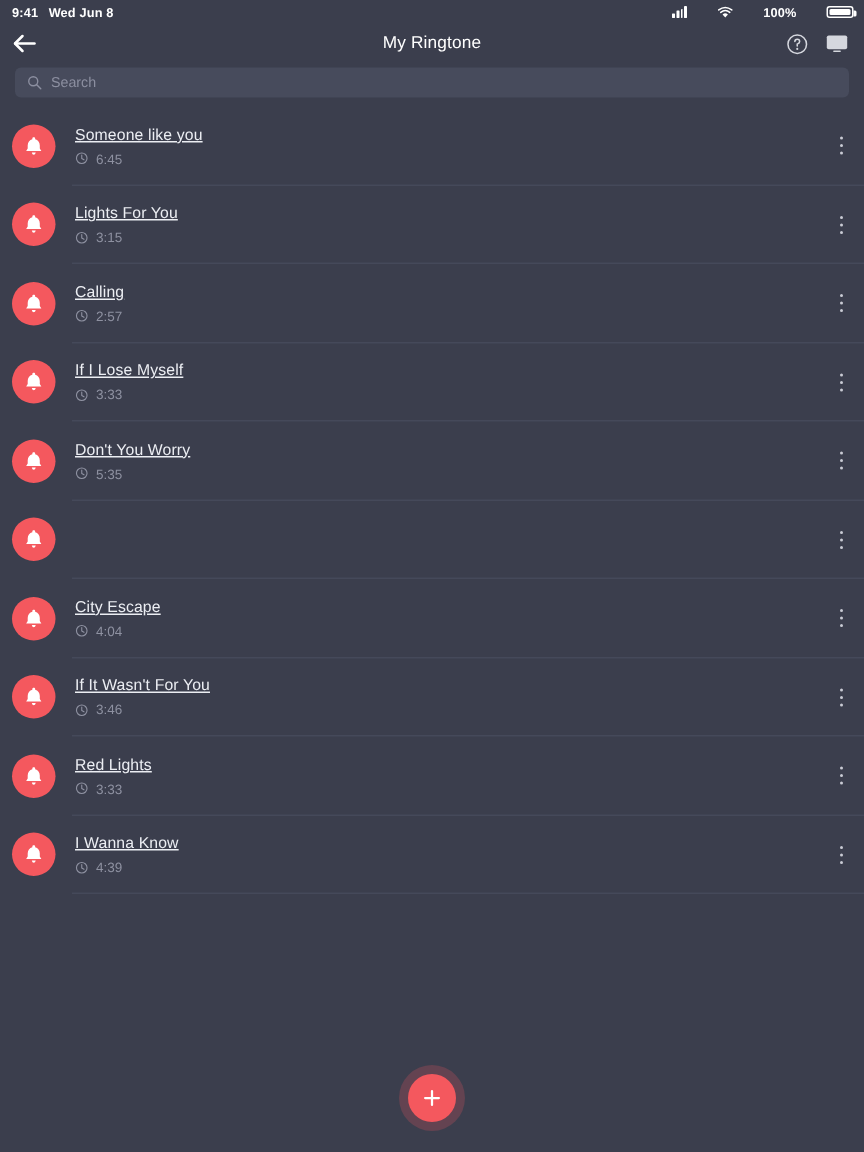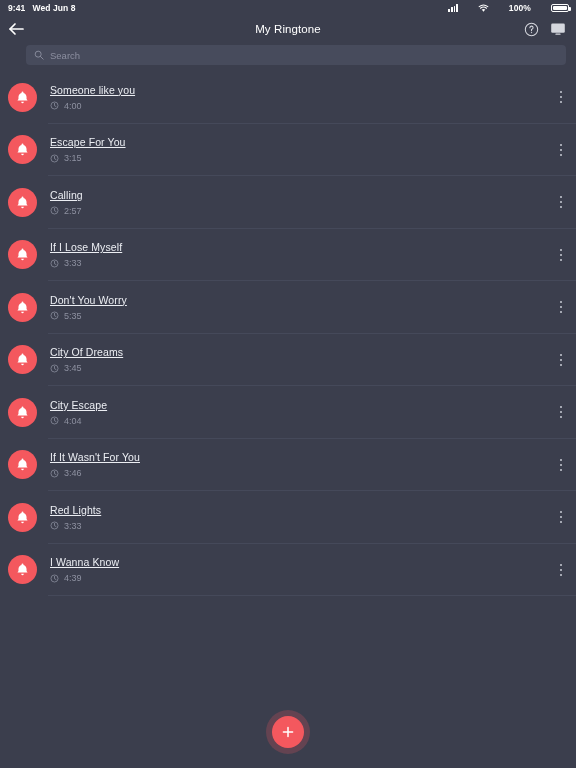--- a/index.html
+++ b/index.html
@@ -89,21 +89,20 @@
   
   .search-wrap { padding: 3px 10px 0 10px; }
   .search-bar {
     height: 20px;
     background: #474b5c;
     border-radius: 4px;
     display: flex;
     align-items: center;
     padding: 0 8px;
     gap: 6px;
-    margin-left: 16px;
   }
   .search-bar input {
     flex: 1;
     background: transparent;
     border: none;
     outline: none;
     color: #d5d7de;
     font-family: "Liberation Sans", sans-serif;
     font-size: 9.5px;
   }
@@ -268,38 +267,38 @@
             <path d="M6.6 12.4 L9.4 12.4 Q9.1 14 8 14 Q6.9 14 6.6 12.4 Z" fill="#ffffff"></path>
           </svg>
         </div>
         <div class="row-text">
           <span class="row-title">Someone like you</span>
           <span class="row-meta">
             <svg width="9" height="9" viewBox="0 0 12 12">
               <circle cx="6" cy="6" r="4.7" stroke="#8e91a1" stroke-width="1" fill="none"></circle>
               <path d="M6 3.2 V6.2 L8 7.4" stroke="#8e91a1" stroke-width="1" fill="none" stroke-linecap="round" stroke-linejoin="round"></path>
             </svg>
-            <span>4:00</span>
-          </span>
-        </div>
-        <div class="dots">
-          <span></span>
-          <span></span>
-          <span></span>
-        </div>
-      </div>
-      <div class="row">
-        <div class="bell-circle">
-          <svg width="15" height="15" viewBox="0 0 16 16">
-            <path d="M8 1.6 C8.6 1.6 9 2 9 2.5 L9 3.1 C11 3.6 12.3 5.3 12.3 7.4 L12.3 9.6 L13.4 11.3 L2.6 11.3 L3.7 9.6 L3.7 7.4 C3.7 5.3 5 3.6 7 3.1 L7 2.5 C7 2 7.4 1.6 8 1.6 Z" fill="#ffffff"></path>
-            <path d="M6.6 12.4 L9.4 12.4 Q9.1 14 8 14 Q6.9 14 6.6 12.4 Z" fill="#ffffff"></path>
-          </svg>
-        </div>
-        <div class="row-text">
-          <span class="row-title">Escape For You</span>
+            <span>6:45</span>
+          </span>
+        </div>
+        <div class="dots">
+          <span></span>
+          <span></span>
+          <span></span>
+        </div>
+      </div>
+      <div class="row">
+        <div class="bell-circle">
+          <svg width="15" height="15" viewBox="0 0 16 16">
+            <path d="M8 1.6 C8.6 1.6 9 2 9 2.5 L9 3.1 C11 3.6 12.3 5.3 12.3 7.4 L12.3 9.6 L13.4 11.3 L2.6 11.3 L3.7 9.6 L3.7 7.4 C3.7 5.3 5 3.6 7 3.1 L7 2.5 C7 2 7.4 1.6 8 1.6 Z" fill="#ffffff"></path>
+            <path d="M6.6 12.4 L9.4 12.4 Q9.1 14 8 14 Q6.9 14 6.6 12.4 Z" fill="#ffffff"></path>
+          </svg>
+        </div>
+        <div class="row-text">
+          <span class="row-title">Lights For You</span>
           <span class="row-meta">
             <svg width="9" height="9" viewBox="0 0 12 12">
               <circle cx="6" cy="6" r="4.7" stroke="#8e91a1" stroke-width="1" fill="none"></circle>
               <path d="M6 3.2 V6.2 L8 7.4" stroke="#8e91a1" stroke-width="1" fill="none" stroke-linecap="round" stroke-linejoin="round"></path>
             </svg>
             <span>3:15</span>
           </span>
         </div>
         <div class="dots">
           <span></span>
@@ -375,30 +374,20 @@
           <span></span>
           <span></span>
         </div>
       </div>
       <div class="row">
         <div class="bell-circle">
           <svg width="15" height="15" viewBox="0 0 16 16">
             <path d="M8 1.6 C8.6 1.6 9 2 9 2.5 L9 3.1 C11 3.6 12.3 5.3 12.3 7.4 L12.3 9.6 L13.4 11.3 L2.6 11.3 L3.7 9.6 L3.7 7.4 C3.7 5.3 5 3.6 7 3.1 L7 2.5 C7 2 7.4 1.6 8 1.6 Z" fill="#ffffff"></path>
             <path d="M6.6 12.4 L9.4 12.4 Q9.1 14 8 14 Q6.9 14 6.6 12.4 Z" fill="#ffffff"></path>
           </svg>
-        </div>
-        <div class="row-text">
-          <span class="row-title">City Of Dreams</span>
-          <span class="row-meta">
-            <svg width="9" height="9" viewBox="0 0 12 12">
-              <circle cx="6" cy="6" r="4.7" stroke="#8e91a1" stroke-width="1" fill="none"></circle>
-              <path d="M6 3.2 V6.2 L8 7.4" stroke="#8e91a1" stroke-width="1" fill="none" stroke-linecap="round" stroke-linejoin="round"></path>
-            </svg>
-            <span>3:45</span>
-          </span>
         </div>
         <div class="dots">
           <span></span>
           <span></span>
           <span></span>
         </div>
       </div>
       <div class="row">
         <div class="bell-circle">
           <svg width="15" height="15" viewBox="0 0 16 16">

